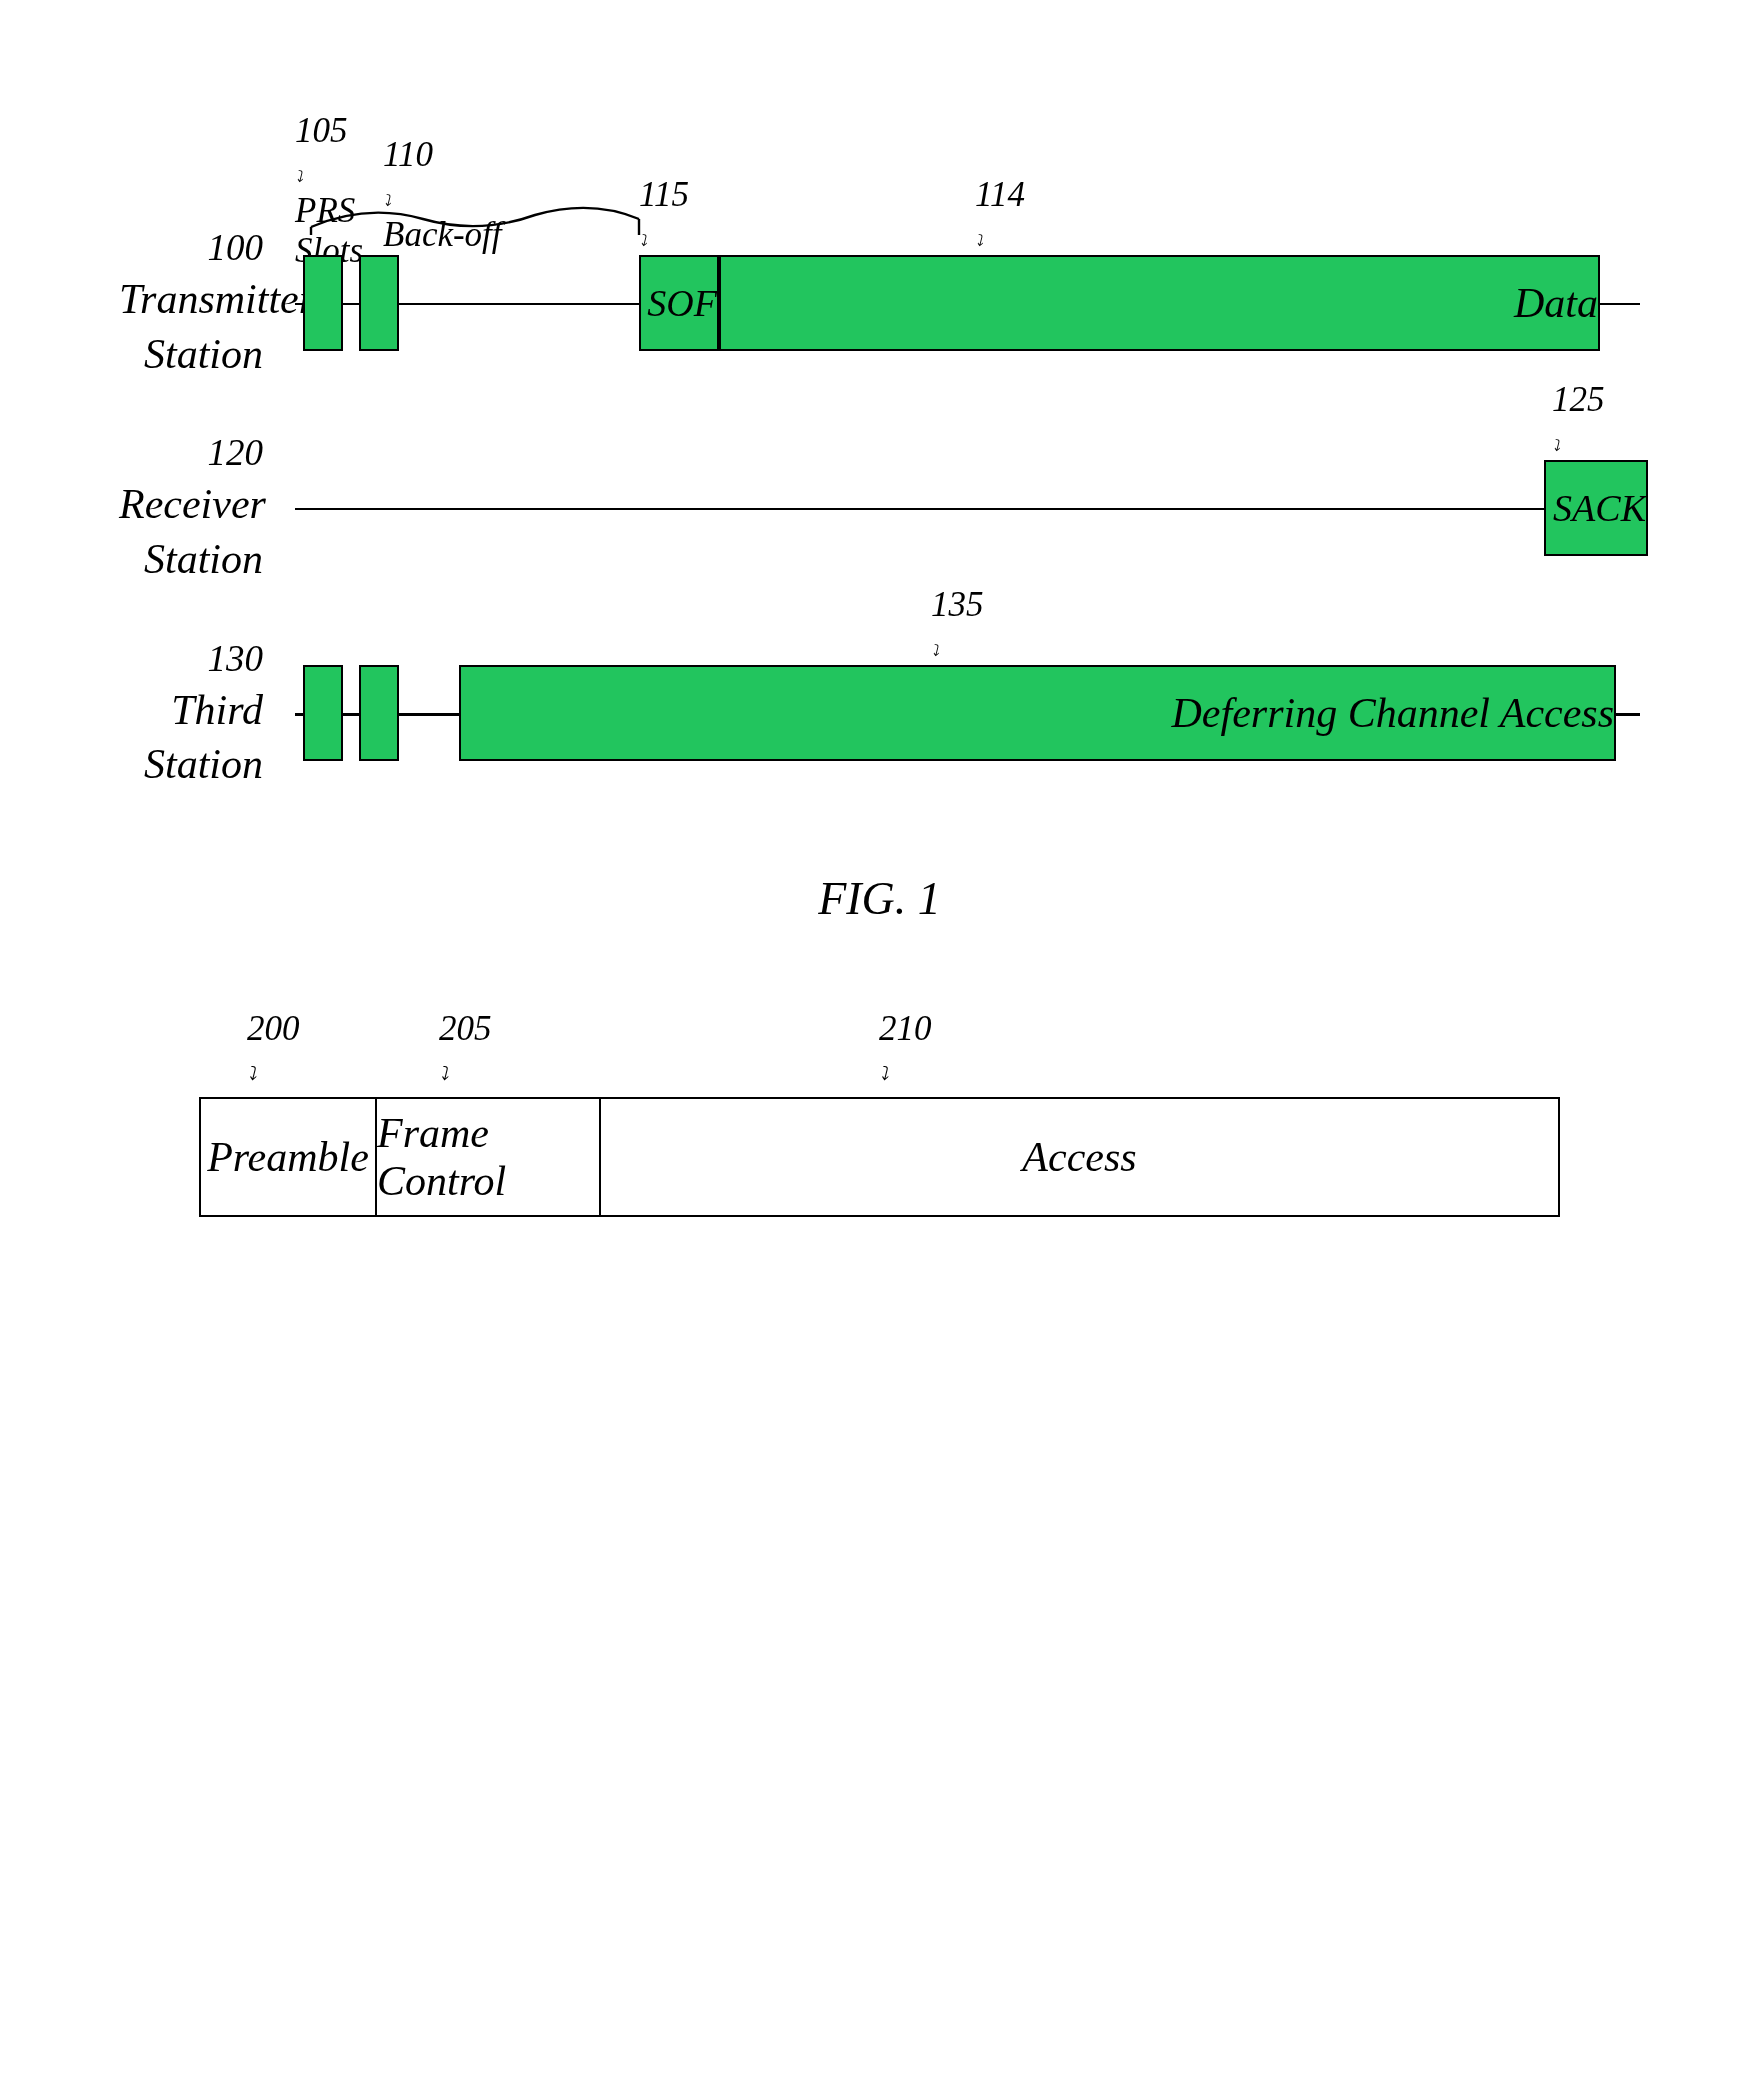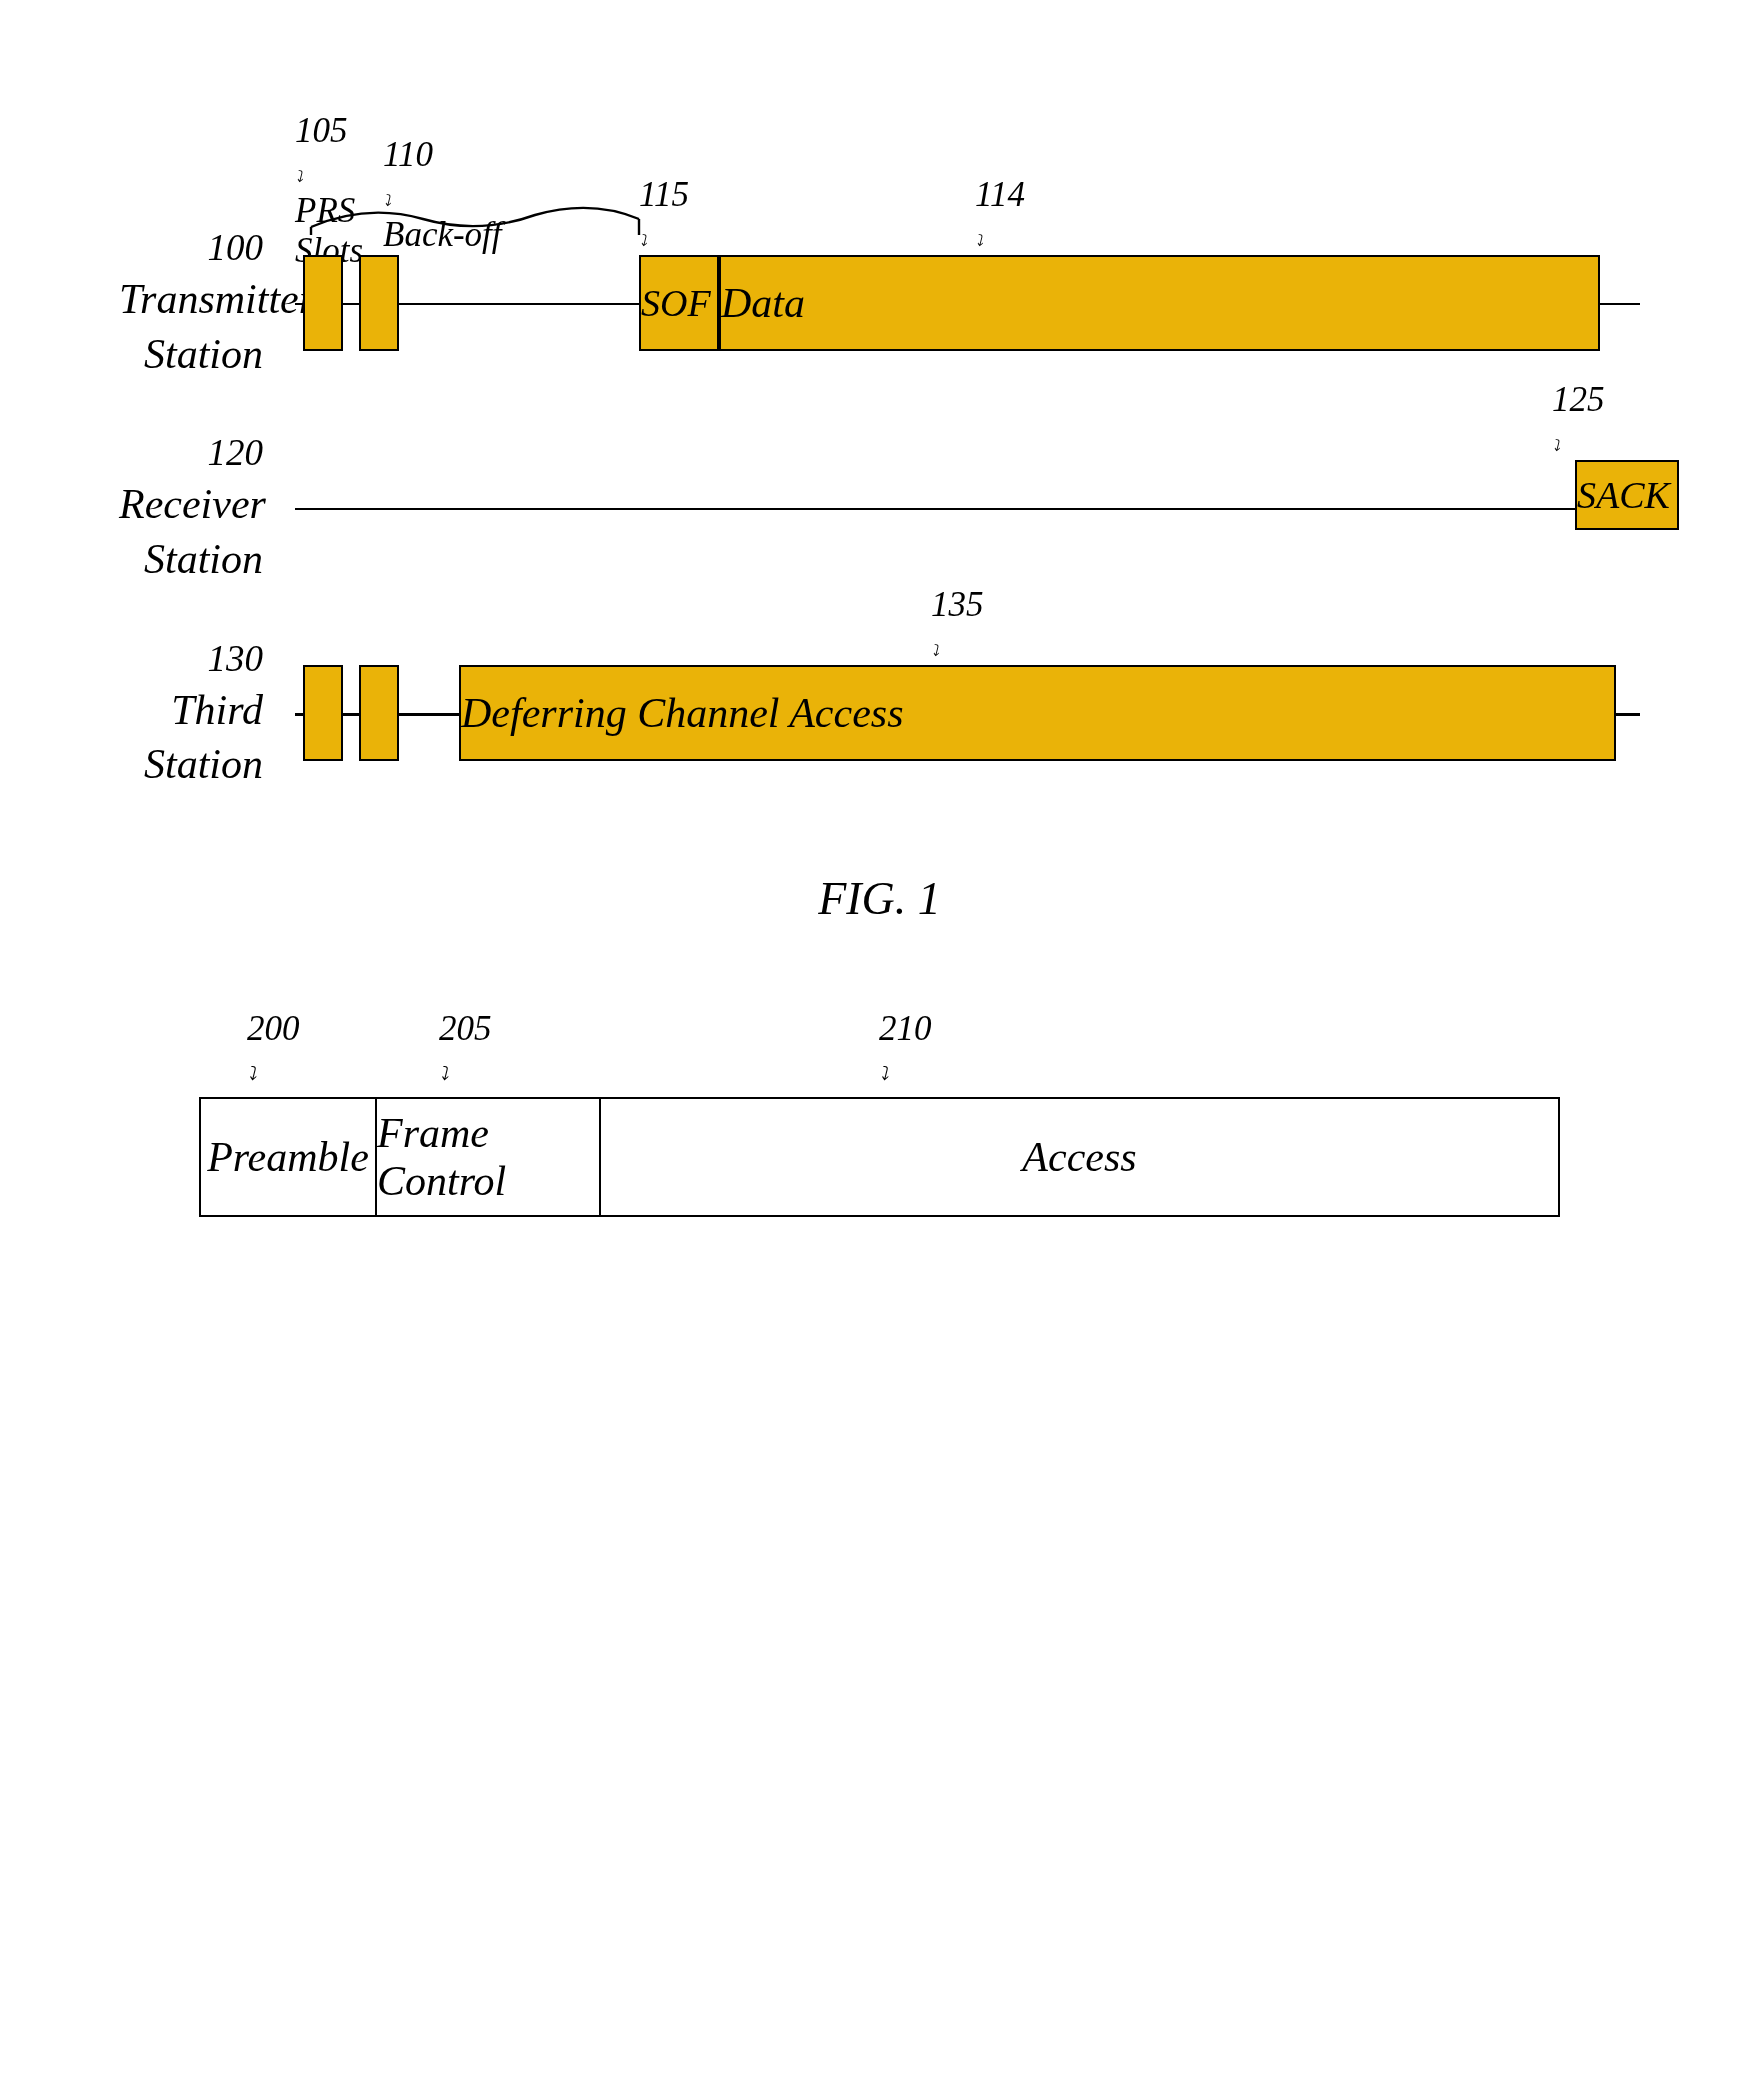--- a/index.html
+++ b/index.html
@@ -70,24 +70,24 @@
       right: 0;
       top: 50%;
       height: 2.4px;
       background: #000;
     }
 
     
     .tl-box {
       position: absolute;
       border: 2.4px solid #000;
-      background: #eab308;
+      background: #22c55e;
       display: flex;
       align-items: center;
-      justify-content: flex-start;
+      justify-content: flex-end;
       font-style: italic;
       font-size: 40px;
     }
 
     
     .annot {
       position: absolute;
       font-style: italic;
       font-size: 35px;
       white-space: nowrap;
@@ -214,21 +214,21 @@
         </div>
         <div class="timeline-area">
 
           <div class="annot" style="left: 1257px; top: -64px; font-size: 35px;">
             <span>125</span><br>
             <span style="font-size: 16px;">⤵</span>
           </div>
 
           <div class="h-line"></div>
 
-          <div class="tl-box" style="left: 1280px; top: 16px; width: 104px; height: 70px; font-size: 38px;">
+          <div class="tl-box" style="left: 1249px; top: 16px; width: 104px; height: 96px; font-size: 38px;">
             <span>SACK</span>
           </div>
         </div>
       </div>
 
       <div class="station-row" style="margin-top: 32px;">
         <div class="station-label">
           <span class="station-ref">130</span>
           <span>Third<br>Station</span>
         </div>

